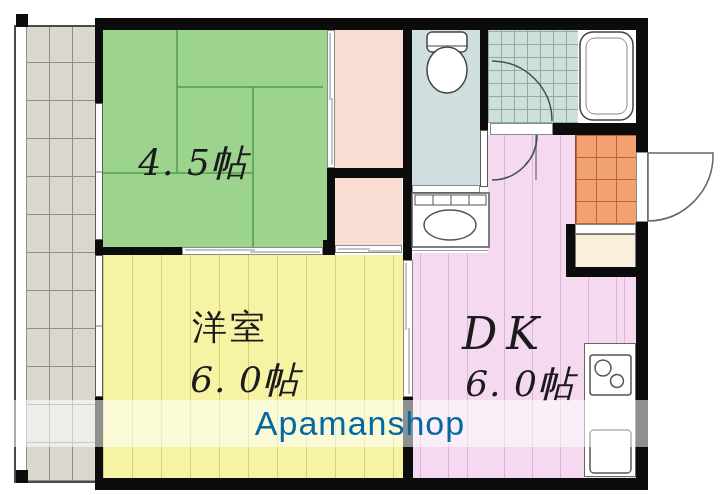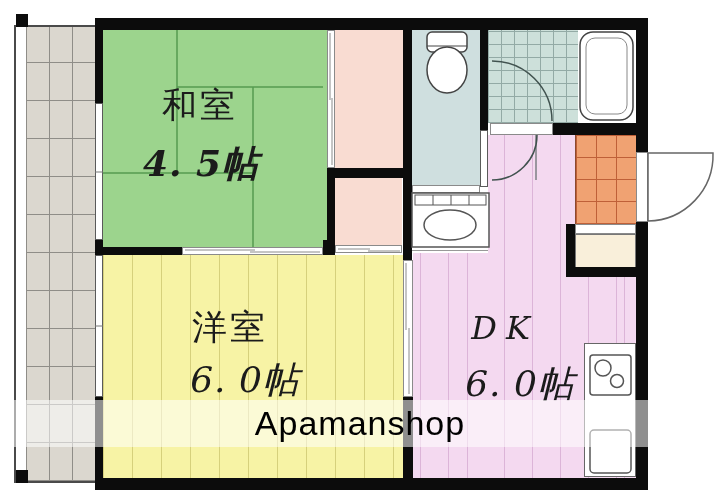--- a/index.html
+++ b/index.html
@@ -21,21 +21,21 @@
   .grid-genkan{background-color:#f0a272;border-left:1px solid #8a4a2f;box-sizing:border-box;
     background-image:repeating-linear-gradient(90deg,#bf6038 0 1px,transparent 1px 20px),
                      repeating-linear-gradient(0deg,#bf6038 0 1px,transparent 1px 22px);}
   .stripes-yellow{background-color:#f7f3a5;
     background-image:repeating-linear-gradient(90deg,#d6d07c 0 1px,transparent 1px 29px);}
   .stripes-pink{background-color:#f4d9f0;
     background-image:repeating-linear-gradient(90deg,#dcb4d8 0 1px,transparent 1px 28px);}
   #watermark-band{position:absolute;left:0;top:400px;width:720px;height:47px;
     background:rgba(255,255,255,0.54);display:flex;align-items:center;justify-content:center;}
   #watermark-text{font-family:"Liberation Sans","DejaVu Sans",sans-serif;
-    font-size:34px;color:#000000;letter-spacing:1px;}
+    font-size:34px;color:#0369a1;letter-spacing:1px;}
   svg{position:absolute;left:0;top:0;}
 </style>
 </head>
 <body>
 
 <div id="plan">
 
   <div class="abs" style="left:14px;top:25px;width:81px;height:458px;border:2px solid #4a4a4a;box-sizing:border-box;background:#ffffff;"></div>
   <div class="abs grid-balcony" style="left:26px;top:27px;width:69px;height:454px;"></div>
   <div class="wall" style="left:16px;top:14px;width:12px;height:13px;"></div>
@@ -134,24 +134,23 @@
     </g>
 
     <g stroke="#555" fill="#ffffff">
       <rect x="590" y="355" width="41" height="40" rx="3" stroke-width="1.5"></rect>
       <circle cx="603" cy="368" r="8" stroke-width="1.5"></circle>
       <circle cx="617" cy="381" r="6.5" stroke-width="1.5"></circle>
     </g>
     <rect x="590" y="430" width="41" height="43" rx="4" fill="#ffffff" stroke="#555" stroke-width="1.5"></rect>
   </svg>
 
-  <div class="label kanji" style="left:120px;top:88px;width:160px;">和室</div>
-  <div class="label num" style="left:111px;top:145px;width:180px;font-weight:bold;">4. 5帖</div>
+  <div class="label num" style="left:103px;top:145px;width:180px;">4. 5帖</div>
   <div class="label kanji" style="left:150px;top:310px;width:160px;text-align:center;">洋室</div>
   <div class="label num" style="left:155px;top:362px;width:180px;">6. 0帖</div>
-  <div class="label num" style="left:440px;top:312px;width:130px;font-size:32px;letter-spacing:9px;">DK</div>
+  <div class="label num" style="left:440px;top:312px;width:130px;font-size:44px;letter-spacing:9px;">DK</div>
   <div class="label num" style="left:430px;top:366px;width:180px;">6. 0帖</div>
 
   <div id="watermark-band">
     <span id="watermark-text">Apamanshop</span>
   </div>
 
 </div>
 
 </body></html>

